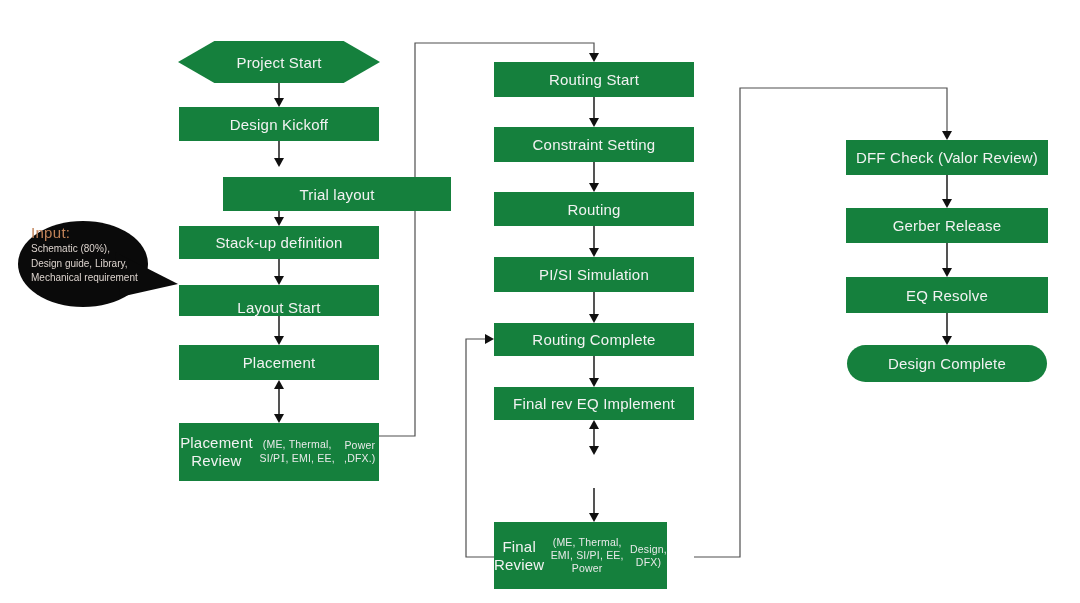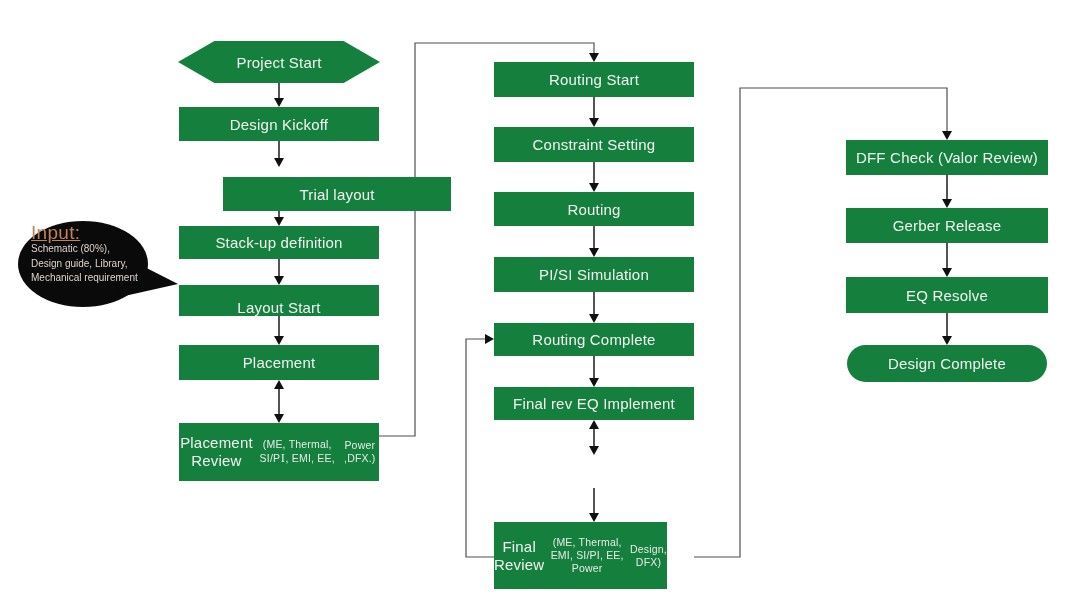--- a/index.html
+++ b/index.html
@@ -9,22 +9,22 @@
   .node{position:absolute;background:#15803d;color:#f2f2f2;display:flex;align-items:center;
         justify-content:center;text-align:center;font-size:15px;letter-spacing:.2px;}
   .node.review{line-height:1.2;text-align:center;}
   .node .sub{font-size:10.5px;color:#e9e9e9;line-height:1.22;}
   .hex{clip-path:polygon(18% 0,82% 0,100% 50%,82% 100%,18% 100%,0 50%);}
   .pill{border-radius:19px;}
   .ibeam{font-family:"Liberation Serif",serif;font-size:12.5px;display:inline-block;
          transform:translateY(-0.5px);padding:0 0.5px;}
   .bubble-label{position:absolute;left:31px;top:224px;width:122px;color:#ded5cf;
                 font-size:10px;line-height:14.5px;}
-  .bubble-label .bubble-title{font-size:19px;line-height:17px;color:#c08258;
-                              letter-spacing:.3px;margin-bottom:1px;text-decoration:underline;}
+  .bubble-label .bubble-title{font-size:15px;line-height:17px;color:#c08258;
+                              letter-spacing:.3px;margin-bottom:1px;}
 </style>
 </head>
 <body>
 
 <div class="canvas">
 
   <svg class="wires" viewBox="0 0 1080 603">
 
     <g>
       <ellipse cx="83" cy="264" rx="65" ry="43" fill="#0a0a0a"></ellipse>

